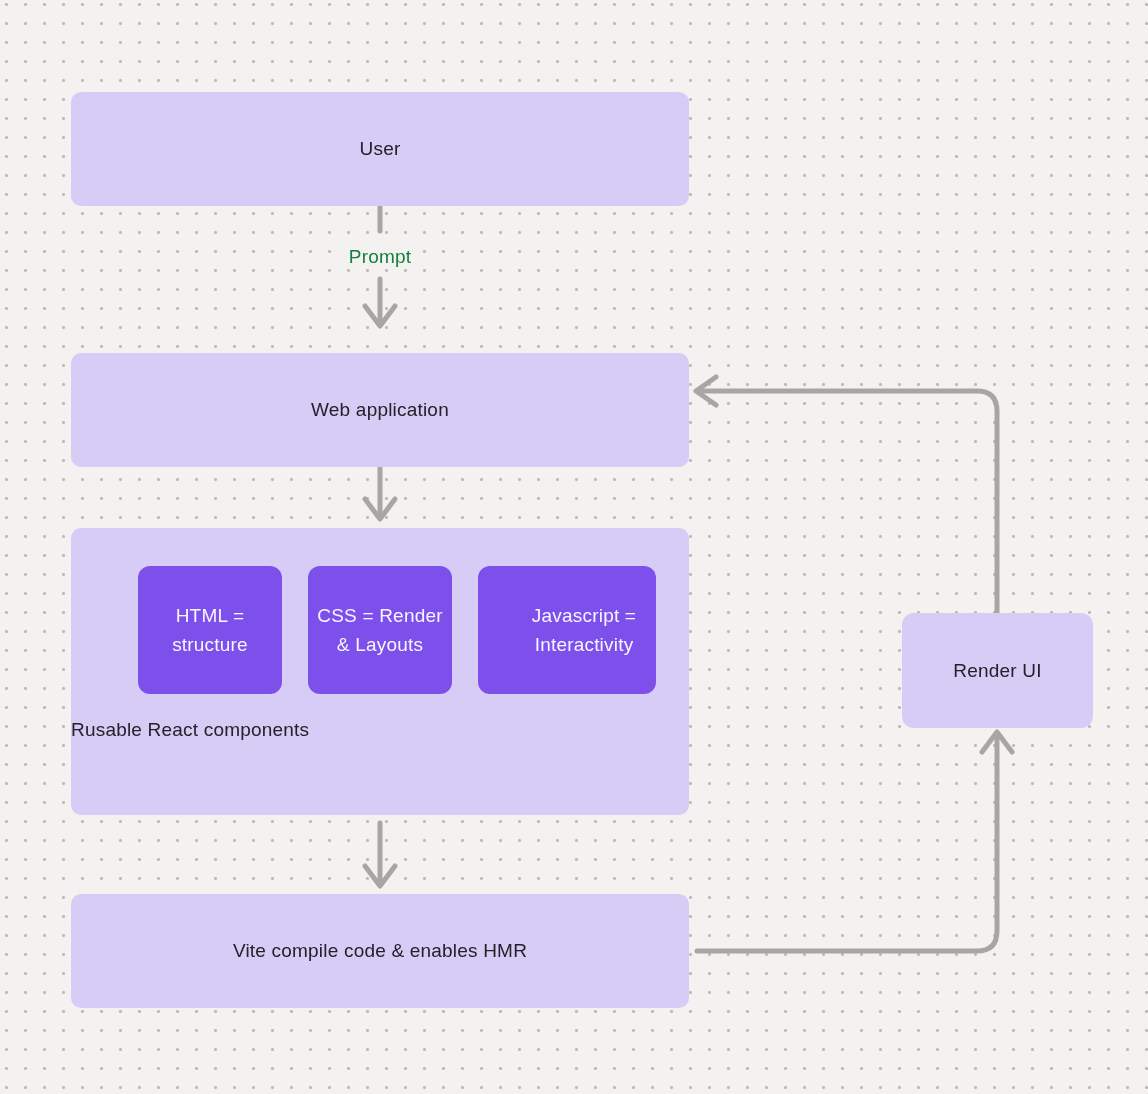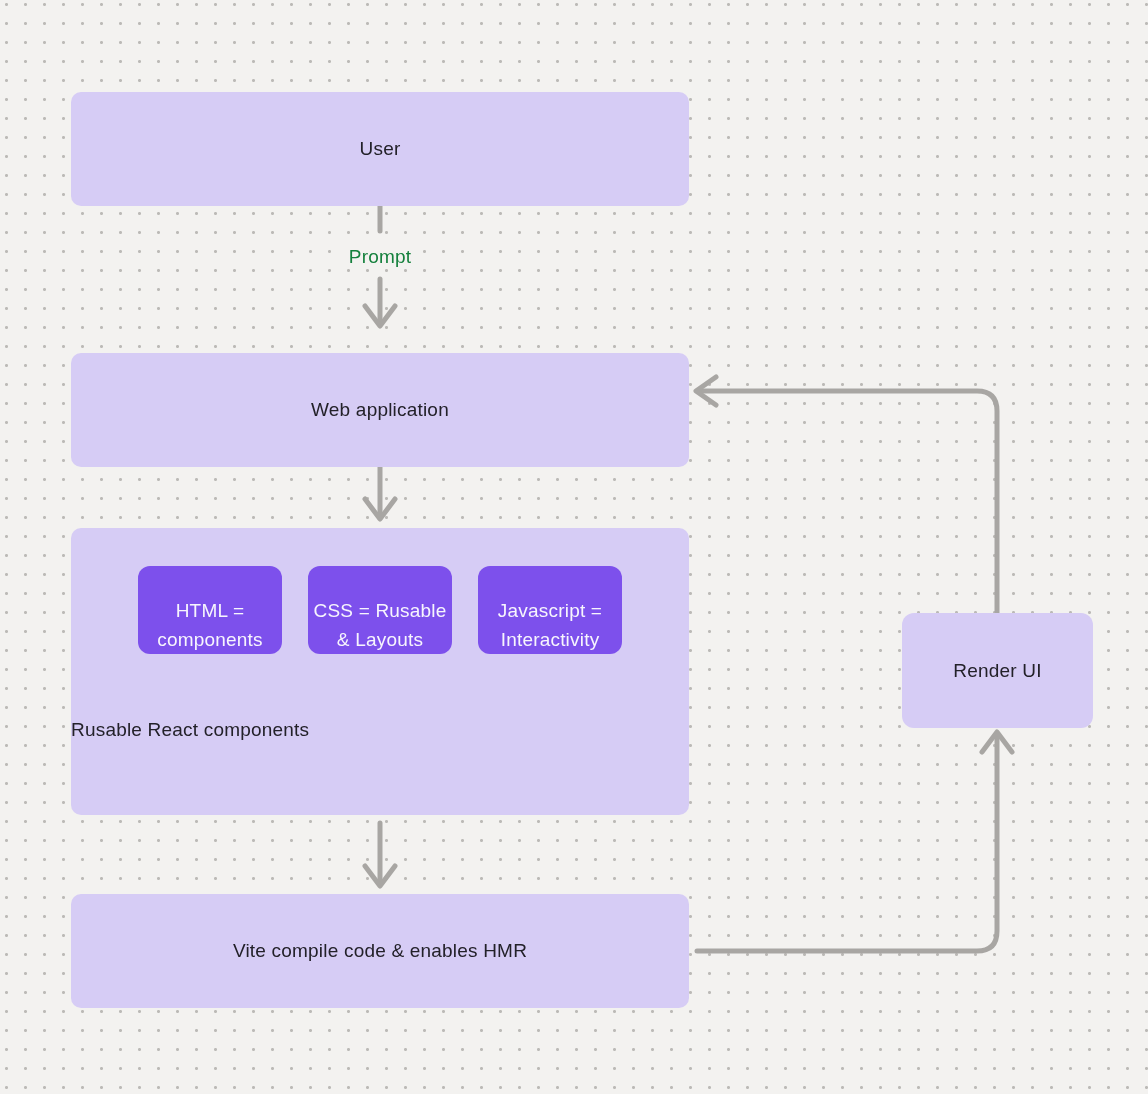--- a/index.html
+++ b/index.html
@@ -15,25 +15,25 @@
     position:absolute;background:#d6ccf5;border-radius:10px;
     display:flex;align-items:center;justify-content:center;
     color:#232129;font-size:19px;font-weight:500;letter-spacing:.2px;
   }
   .node-user{left:71px;top:64px;width:618px;height:114px;margin-top:28px;}
   .node-webapp{left:71px;top:334px;width:618px;height:114px;margin-top:19px;}
   .node-group{left:71px;top:528px;width:618px;height:287px;}
   .node-vite{left:71px;top:894px;width:618px;height:114px;}
   .node-render{left:902px;top:613px;width:191px;height:115px;border-radius:12px;}
   .chip{
-    position:absolute;top:38px;width:144px;height:88px;background:#7d50ec;border-radius:12px;
-    display:flex;flex-direction:column;align-items:center;justify-content:flex-end;
+    position:absolute;top:38px;width:144px;height:128px;background:#7d50ec;border-radius:12px;
+    display:flex;flex-direction:column;align-items:center;justify-content:center;
     color:#f7f5fd;font-size:19px;font-weight:500;line-height:29px;text-align:center;letter-spacing:.2px;
   }
-  .chip-1{left:67px;} .chip-2{left:237px;} .chip-3{left:407px;}
+  .chip-1{left:67px;} .chip-2{left:237px;} .chip-3{left:407px;padding-left:34px;}
   .group-caption{
     position:absolute;left:0;right:0;top:191px;
     color:#232129;font-size:19px;font-weight:500;line-height:22px;letter-spacing:.2px;
   }
   .edge-label{
     position:absolute;left:380px;top:257px;transform:translate(-50%,-50%);
     background:#f3f2f0;padding:1px 7px;color:#15803d;font-size:19px;font-weight:500;letter-spacing:.2px;
   }
 </style>
 </head>
@@ -71,24 +71,24 @@
 
   <div class="edge-label">Prompt</div>
 
   <div class="node node-webapp">
     <span>Web application</span>
   </div>
 
   <div class="node node-group">
     <div class="chip chip-1">
       <span>HTML =</span>
-      <span>components</span>
+      <span>structure</span>
     </div>
     <div class="chip chip-2">
-      <span>CSS = Rusable</span>
+      <span>CSS = Render</span>
       <span>&amp; Layouts</span>
     </div>
     <div class="chip chip-3">
       <span>Javascript =</span>
       <span>Interactivity</span>
     </div>
     <div class="group-caption">Rusable React components</div>
   </div>
 
   <div class="node node-render">

